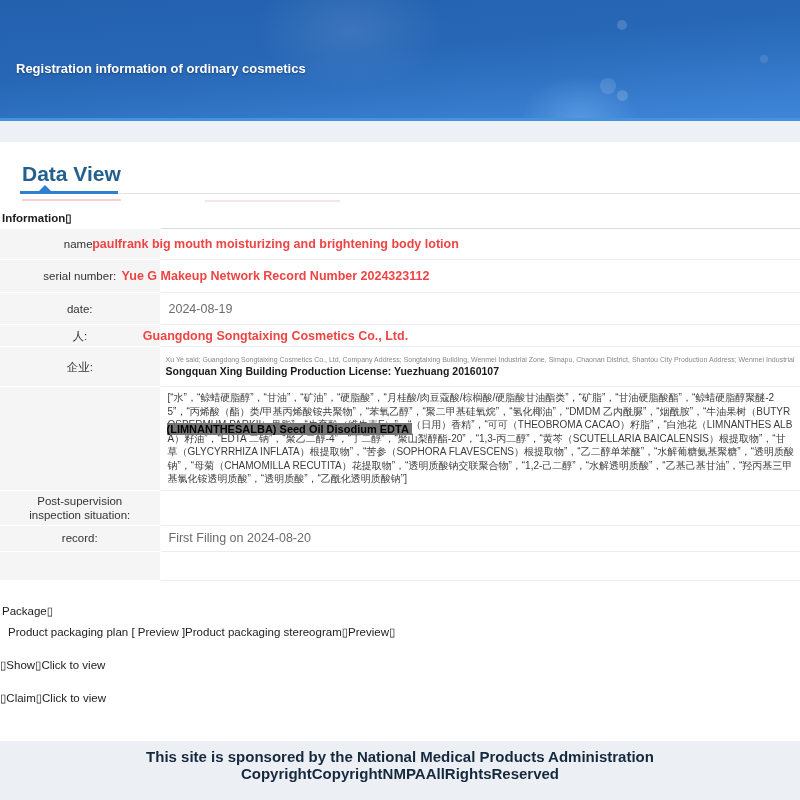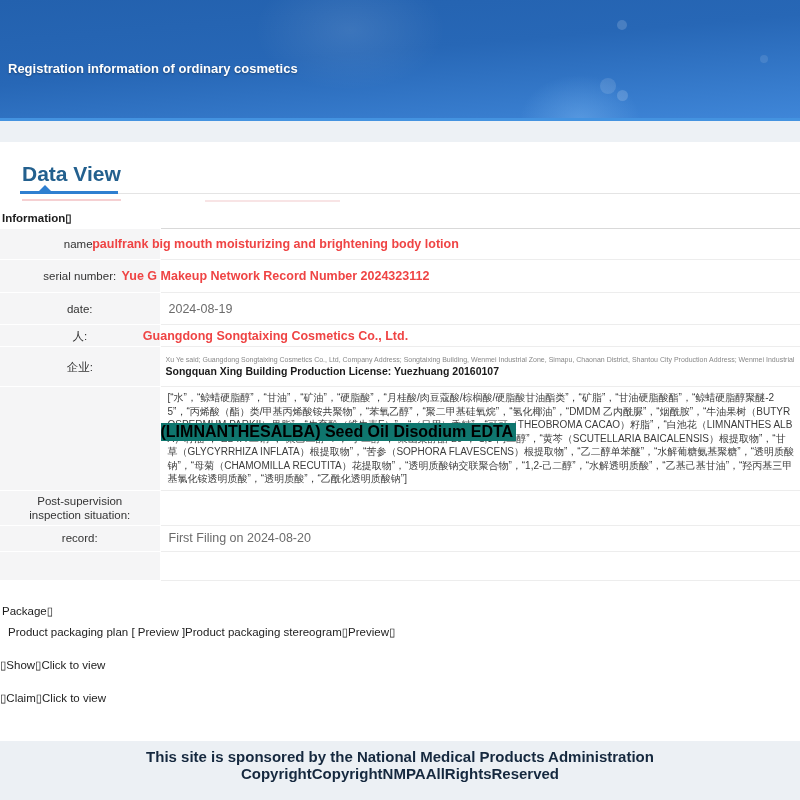--- a/index.html
+++ b/index.html
@@ -11,21 +11,21 @@
     border-bottom:3px solid #4493e0; }
   .banner .glow1 { position:absolute; left:255px; top:-30px; width:190px; height:120px; border-radius:50%;
     background:radial-gradient(closest-side, rgba(255,255,255,0.10), rgba(255,255,255,0)); }
   .banner .glow2 { position:absolute; left:520px; top:75px; width:120px; height:90px; border-radius:50%;
     background:radial-gradient(closest-side, rgba(120,180,240,0.45), rgba(120,180,240,0)); }
   .bubble { position:absolute; border-radius:50%; background:rgba(255,255,255,0.16); }
   .b1 { left:617px; top:20px;  width:10px; height:10px; }
   .b2 { left:600px; top:78px;  width:16px; height:16px; background:rgba(255,255,255,0.12); }
   .b3 { left:617px; top:90px;  width:11px; height:11px; }
   .b4 { left:760px; top:55px;  width:8px;  height:8px;  background:rgba(255,255,255,0.10); }
-  .banner-title { position:absolute; left:8px; top:61px; color:#ffffff; font-weight:bold;
+  .banner-title { position:absolute; left:16px; top:61px; color:#ffffff; font-weight:bold;
     font-size:13px; letter-spacing:0; text-shadow:0 1px 2px rgba(0,0,0,0.35); }
 
   
   .subbar { height:21px; background:#edf1f5; }
 
   
   .tabzone { margin-top:20px;margin-left:20px; }
   .tab-title { color:#23608e; font-size:21px; font-weight:bold; padding-left:2px; }
   .tab-rule { position:relative; margin-top:7px; border-bottom:1px solid #e4e4e4; height:0; }
   .tab-active { position:absolute; left:0; top:-2px; width:98px; height:3px; background:#2e7fd0; }
@@ -40,22 +40,22 @@
   td { vertical-align:middle; }
   td.lbl { width:160px; background:#f5f5f6; border:1px solid #ffffff; border-left:none;
     text-align:center; font-size:11.5px; color:#333; padding:3px 14px; line-height:14px; }
   td.val { border-bottom:1px solid #ededed; font-size:12px; color:#666; padding:2px 5px; position:relative; overflow:visible; }
   .val-bold { display:block; width:520px; margin-left:-150px; text-align:center;
     font-weight:bold; color:#ef4444; font-size:12.5px; white-space:nowrap; }
   .val-plain { padding-left:3px; font-size:12.5px; color:#6b6b6b; }
   .ent-small { display:block; text-align:center; font-size:7px; color:#888; line-height:8px; white-space:nowrap; overflow:hidden; }
   .ent-bold { display:block; font-size:10.5px; font-weight:bold; color:#1b1b1b; margin-top:1px; }
   .ing { font-size:10px; line-height:13.5px; color:#3c3c3c; padding:2px 0 2px 2px; word-break:break-all; }
-  .ing-overlay { position:absolute; left:0; top:36px; background:#0f766e; font-weight:bold;
-    font-size:16px; color:#000; padding:0 3px 0 0; white-space:nowrap; }
+  .ing-overlay { position:absolute; left:6px; top:36px; background:#737373; font-weight:bold;
+    font-size:11px; color:#000; padding:0 3px 0 0; white-space:nowrap; }
 
   
   .pkg-heading { font-size:11.5px; color:#1c1c1c; margin:23px 0 0 2px; }
   .pkg-links { margin:7px 0 0 8px; font-size:11.5px; color:#222; }
   .pkg-links a { color:#222; text-decoration:none; }
   .pkg-row { margin:19px 0 0 0; font-size:11.5px; color:#222; }
   .pkg-row a { color:#222; text-decoration:none;margin-top:16px; }
 
   
   .footer { margin-top:36px; background:#ecf0f4; text-align:center;

